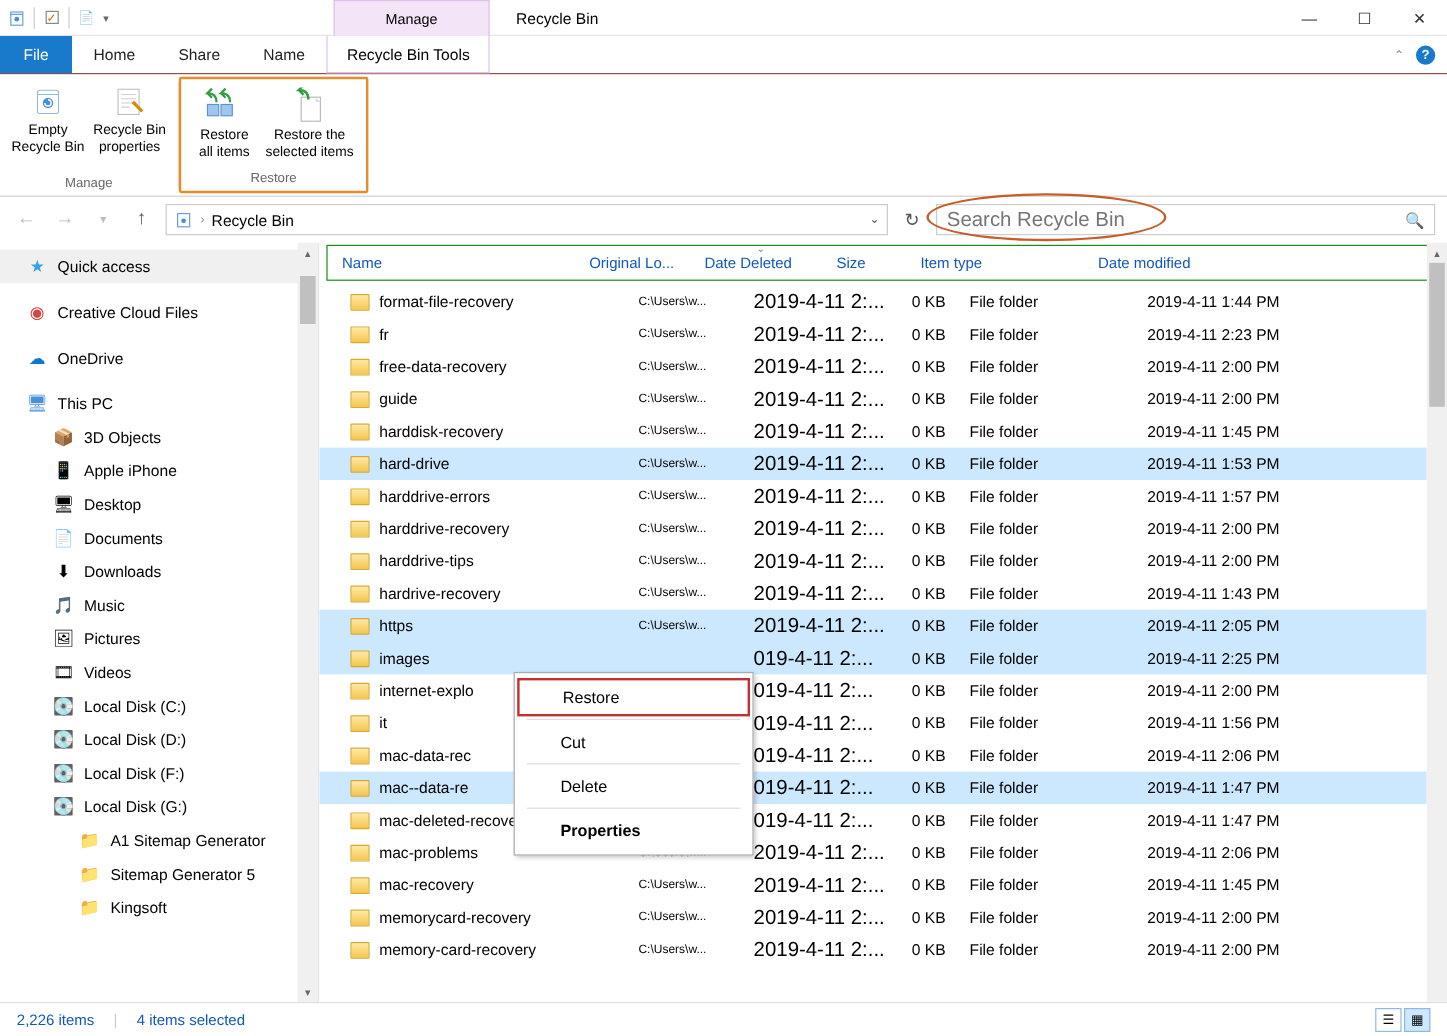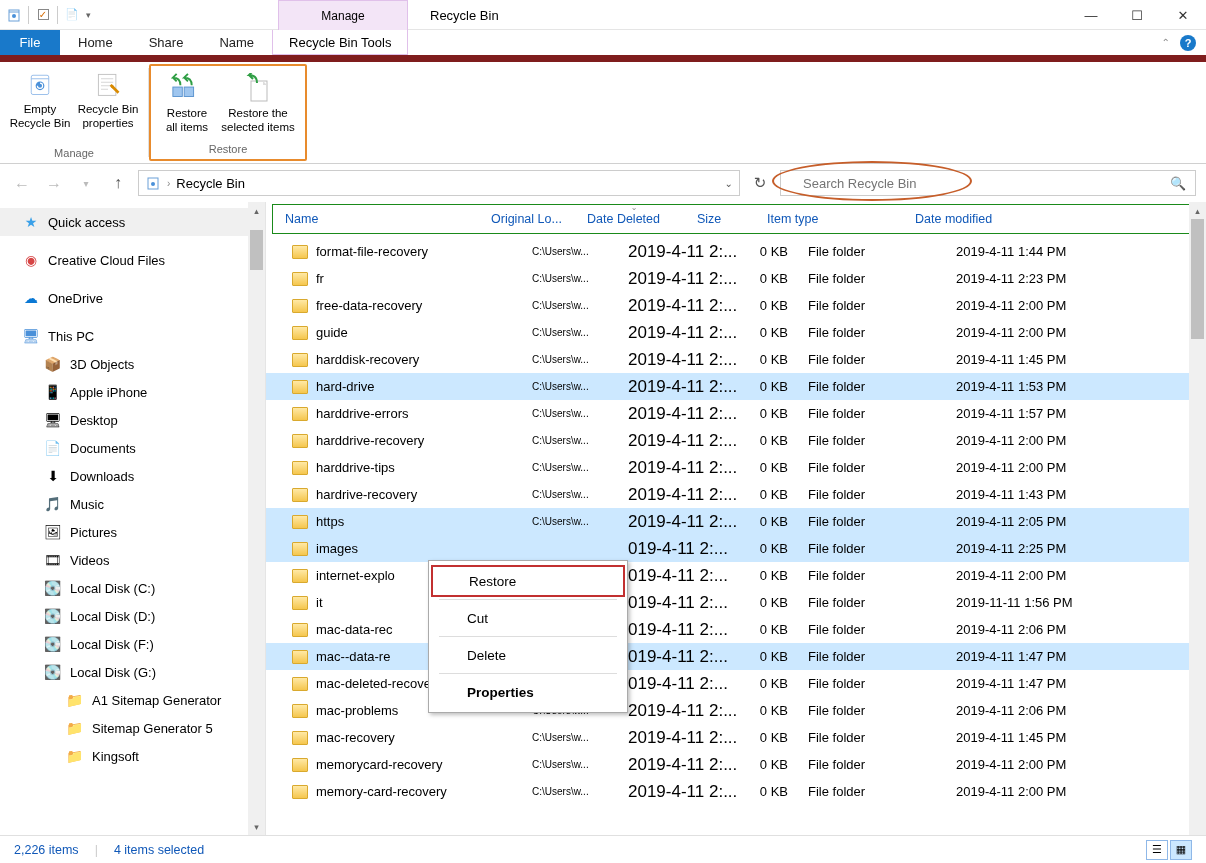--- a/index.html
+++ b/index.html
@@ -10,21 +10,21 @@
 .titlebar-left { display:flex; align-items:center; padding:0 4px; gap:2px;}
 .qat-icon { width:20px; height:20px; display:flex; align-items:center; justify-content:center; font-size:11px; color:#555;}
 .qat-divider { width:1px; height:18px; background:#ccc; margin:0 2px;}
 .qat-dropdown { font-size:9px; color:#666; padding:0 2px;}
 .manage-tab-area { position:absolute; left:278px; top:0; height:30px; width:130px; background:#f3e5f7; border:1px solid #e0c0ea; border-bottom:none; display:flex; align-items:center; justify-content:center; font-size:12px;}
 .window-title-area { position:absolute; left:430px; top:0; height:30px; display:flex; align-items:center; font-size:13px;}
 .window-controls { position:absolute; right:0; top:0; display:flex; height:30px;}
 .window-controls div { width:46px; display:flex; align-items:center; justify-content:center; font-size:13px; color:#333;}
 
 
-.menubar { height:32px; display:flex; align-items:stretch; border-bottom:7px solid #7f1d1d; }
+.menubar { height:32px; display:flex; align-items:stretch; border-bottom:1px solid #7f1d1d; }
 .file-tab { width:60px; background:#1979ca; color:#fff; display:flex; align-items:center; justify-content:center; font-size:13px;}
 .menu-tab { padding:0 18px; display:flex; align-items:center; font-size:13px; color:#222;}
 .recycle-tools-tab { padding:0 16px; display:flex; align-items:center; font-size:13px; border:1px solid #e0c0ea; border-top:none; background:#fff;}
 .menubar-right { margin-left:auto; display:flex; align-items:center; padding-right:10px; gap:10px;}
 .collapse-caret { font-size:10px; color:#888;}
 .help-icon { width:16px; height:16px; border-radius:50%; background:#1979ca; color:#fff; display:flex; align-items:center; justify-content:center; font-size:11px; font-weight:bold;}
 
 
 .ribbon { height:102px; display:flex; border-bottom:1px solid #d0d0d0; background:#fff;}
 .ribbon-group { display:flex; flex-direction:column; align-items:center; padding:4px 6px 2px 6px;}
@@ -41,21 +41,21 @@
 .nav-arrow { width:24px; height:24px; display:flex; align-items:center; justify-content:center; color:#bbb; font-size:16px;}
 .nav-up { color:#555;}
 .addressbar { flex:0 0 602px; height:26px; border:1px solid #ccc; display:flex; align-items:center; padding:0 6px; gap:6px; position:relative;}
 .addressbar .recycle-ico { width:16px; height:16px;}
 .addressbar .chevron { color:#888; font-size:10px;}
 .addressbar .loc-text { font-size:13px;}
 .addressbar-dropdown { position:absolute; right:6px; font-size:10px; color:#555;}
 .refresh-btn { width:24px; display:flex; justify-content:center; font-size:15px; color:#555;}
 .searchbar { flex:1; height:26px; border:1px solid #ccc; display:flex; align-items:center; padding:0 8px; position:relative;}
 .search-highlight { position:absolute; left:-9px; top:-10px; width:200px; height:40px; border:2px solid #c65e2a; border-radius:50%/50%; pointer-events:none;}
-.searchbar input { flex:1; border:none; outline:none; font-size:13px; color:#666;margin-left:14px;}
+.searchbar input { flex:1; border:none; outline:none; font-size:17px; color:#666;}
 .search-icon { color:#555; font-size:13px;}
 
 
 .main { position:absolute; top:202px; left:0; right:0; bottom:28px; display:flex;}
 .sidebar { width:266px; border-right:1px solid #e5e5e5; overflow:hidden; padding-top:6px; position:relative;}
 .sidebar-scroll { position:absolute; right:0; top:0; width:17px; height:100%; background:#f0f0f0;}
 .sidebar-scroll .thumb { position:absolute; top:28px; left:2px; right:2px; height:40px; background:#c0c0c0;}
 .sidebar-scroll .arrow-up { position:absolute; top:0; width:100%; height:17px; display:flex;align-items:center;justify-content:center; font-size:9px; color:#666;}
 .sidebar-scroll .arrow-down { position:absolute; bottom:0; width:100%; height:17px; display:flex;align-items:center;justify-content:center;font-size:9px; color:#666;}
 .nav-item { display:flex; align-items:center; height:28px; padding-left:22px; gap:8px; font-size:13px;}
@@ -457,21 +457,21 @@
           <span class="c-type">File folder</span>
           <span class="c-mod">2019-4-11 2:00 PM</span>
         </div>
         <div class="row">
           <span class="folder-ico"></span>
           <span class="c-name">it</span>
           <span class="c-orig"></span>
           <span class="c-date">019-4-11 2:...</span>
           <span class="c-size">0 KB</span>
           <span class="c-type">File folder</span>
-          <span class="c-mod">2019-11-11 1:56 PM</span>
+          <span class="c-mod">2019-4-11 1:56 PM</span>
         </div>
         <div class="row">
           <span class="folder-ico"></span>
           <span class="c-name">mac-data-rec</span>
           <span class="c-orig"></span>
           <span class="c-date">019-4-11 2:...</span>
           <span class="c-size">0 KB</span>
           <span class="c-type">File folder</span>
           <span class="c-mod">2019-4-11 2:06 PM</span>
         </div>

